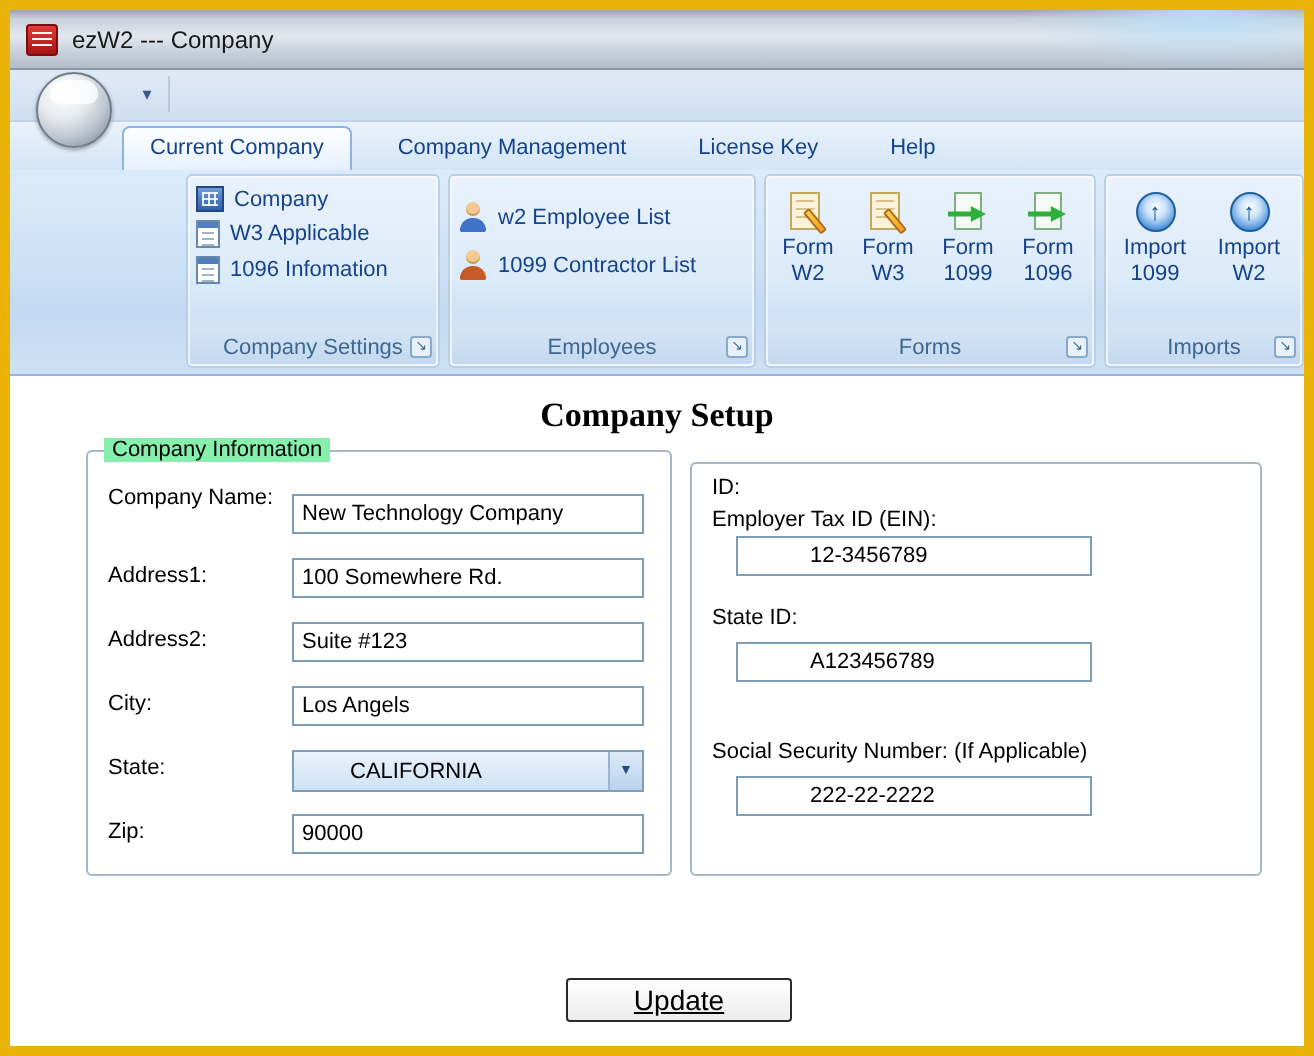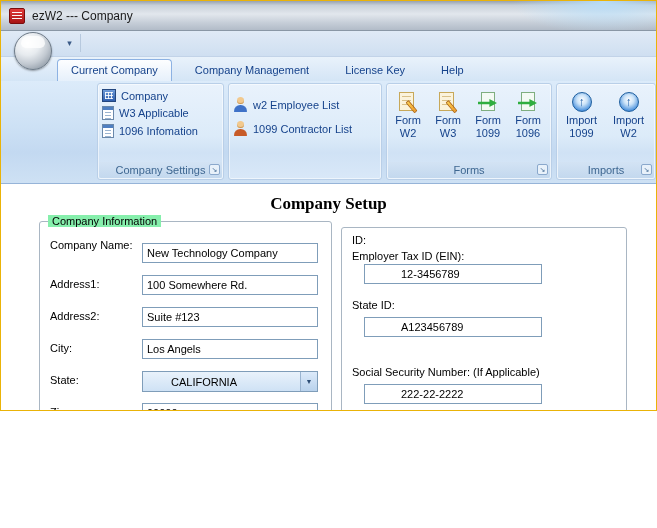--- a/index.html
+++ b/index.html
@@ -1,20 +1,20 @@
 <!DOCTYPE html>
 <html><head>
 <meta charset="utf-8">
 <style>
   * { box-sizing: border-box; margin: 0; padding: 0; }
   body { margin: 0; background: #fff; font-family: "Liberation Sans", "DejaVu Sans", sans-serif; }
 
   .window {
-    position: relative; width: 657px; height: 411px; overflow: hidden;
-    border: 1px solid #eab308; background: #fff;
+    position: relative; width: 657px; height: 528px; overflow: hidden;
+    border: 5px solid #eab308; background: #fff;
     font-size: 11px; color: #000;
   }
 
   
   .titlebar {
     position: absolute; top: 0; left: 0; right: 0; height: 30px;
     background:
       radial-gradient(ellipse 130px 45px at 92% 5%, rgba(185,222,248,.95), rgba(185,222,248,0) 70%),
       linear-gradient(180deg, #97a2ae 0%, #c8d0d9 15%, #e2e7ed 45%, #c6ced8 75%, #b2bcc8 100%);
     border-bottom: 1px solid #8a97a5;
@@ -256,20 +256,24 @@
       <div class="v-items spread">
         <div class="v-item">
           <span class="person-icon p-blue"></span>
           <span>w2 Employee List</span>
         </div>
         <div class="v-item">
           <span class="person-icon p-red"></span>
           <span>1099 Contractor List</span>
         </div>
       </div>
+      <div class="group-label">
+        <span>Employees</span>
+        <span class="launcher">↘</span>
+      </div>
     </div>
 
     <div class="group g-forms">
       <div class="big-row">
         <div class="big-btn">
           <span class="ic-slot">
               <span class="docpencil-icon">
                 <span class="paper"></span>
                 <span class="pencil"></span>
               </span>

